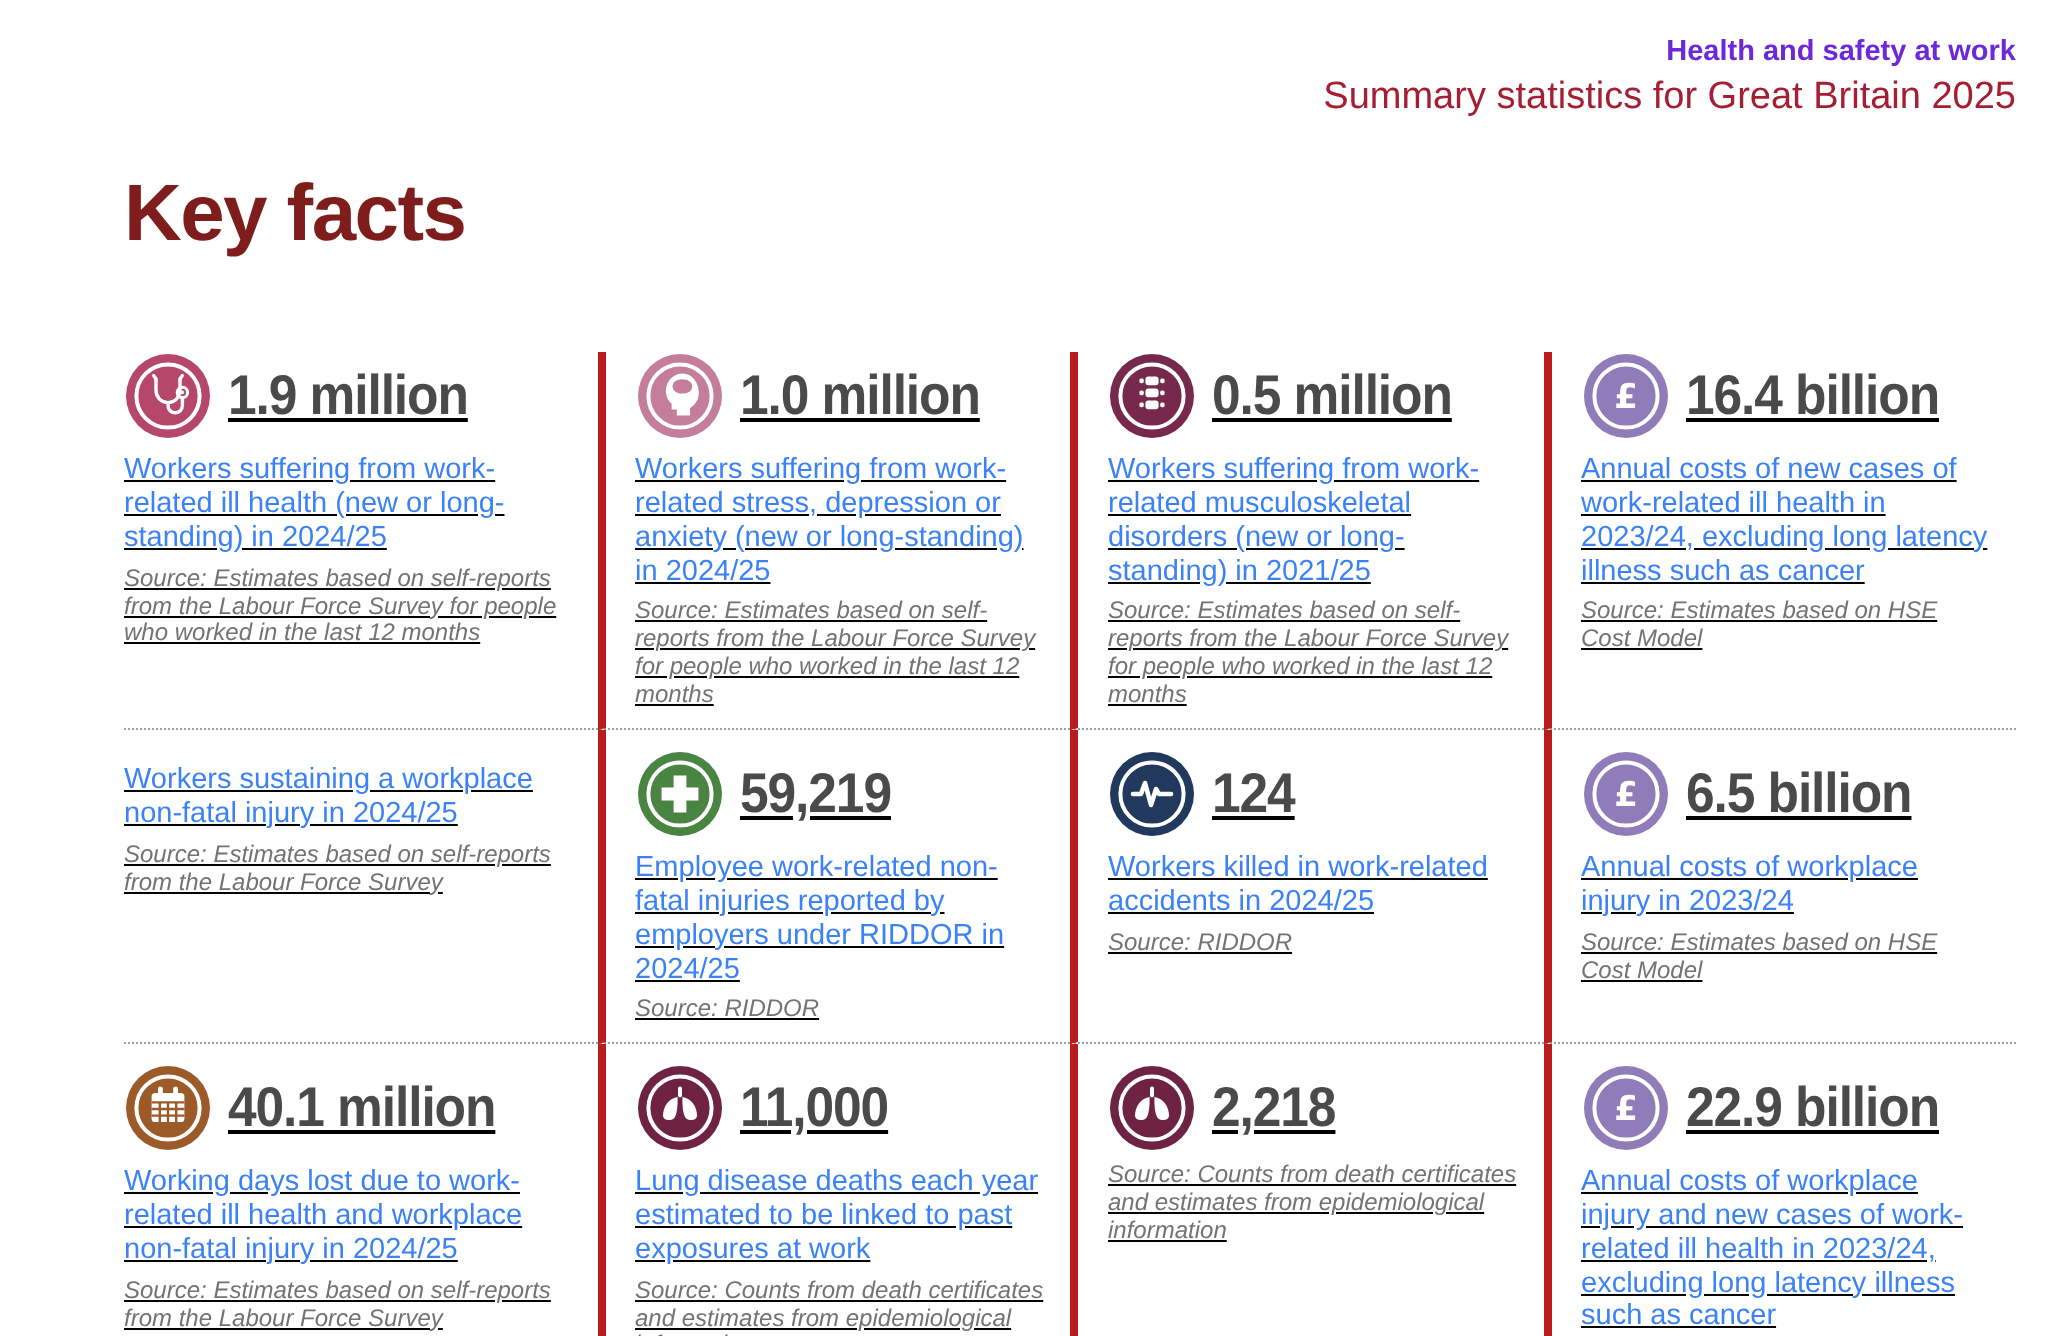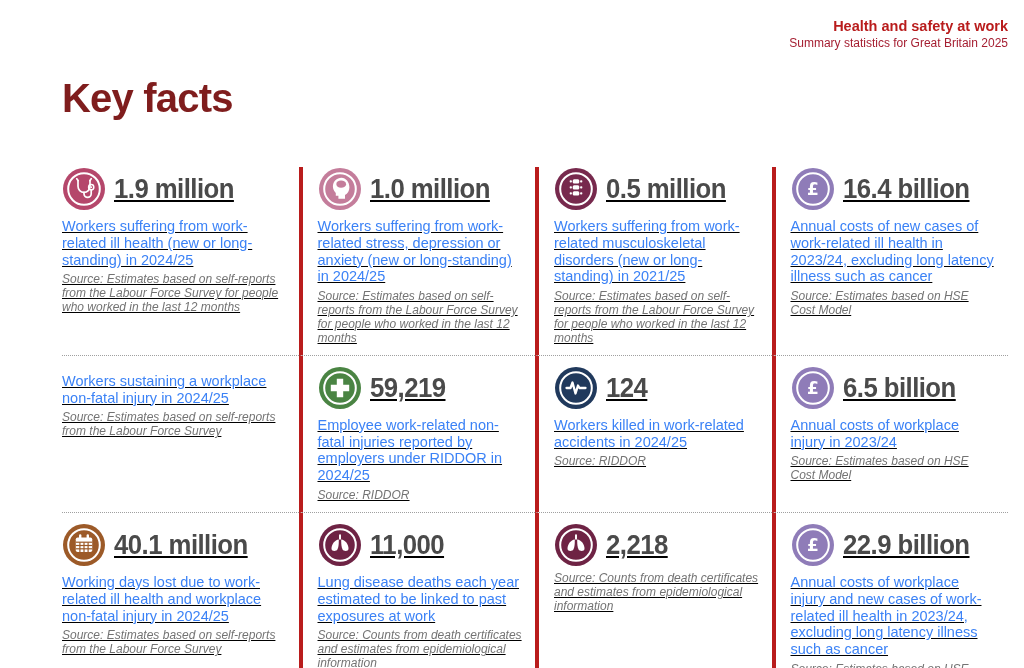--- a/index.html
+++ b/index.html
@@ -1,21 +1,21 @@
 <!DOCTYPE html>
 <html><head>
 <meta charset="utf-8">
 <style>
   * { box-sizing: border-box; }
   body { margin:0; background:#ffffff; font-family:"Liberation Sans", sans-serif; }
   .page { width:1024px; height:668px; background:#fff; overflow:hidden; position:relative; }
 
   .report-header { text-align:right; padding:17px 16px 0 0; }
   .rh-title { font-weight:700; font-size:14.5px; line-height:1.32; }
-  .rh-sub   { font-size:12px; line-height:1.32; }
+  .rh-sub   { font-size:19px; line-height:1.32; }
 
   .page-title { font-size:40px; font-weight:800; color:#7f1d1d; letter-spacing:-0.8px; margin:24px 0 0 62px; }
 
   .cards { display:grid; grid-template-columns:repeat(4,1fr); margin:46px 16px 0 62px; }
   .card  { border-bottom:1px dotted #a0a0a0; padding:10px 12px 9px 0;text-decoration:underline; }
   .card:not(:nth-child(4n+1)) { border-left:4px solid #b91c1c; padding-left:15px; }
   .card:nth-child(-n+4) { padding-top:0; }
 
   .card-head { display:flex; align-items:center; gap:8px; }
   .icon { width:44px; height:44px; flex:0 0 auto; }
@@ -23,21 +23,21 @@
            transform:scaleX(.92); transform-origin:left center; }
   .desc   { margin:7px 0 0; font-size:14.5px; line-height:1.16; color:#3b82f6; }
   .source { margin:5px 0 0; font-size:12px; font-style:italic; line-height:1.16; color:#737373; }
 </style>
 </head>
 <body>
 
 <div class="page">
 
   <div class="report-header">
-    <div class="rh-title" style="color:#b91c1c">Health and safety at work</div>
+    <div class="rh-title" style="color:#6d28d9">Health and safety at work</div>
     <div class="rh-sub" style="color:#a51e31">Summary statistics for Great Britain 2025</div>
   </div>
 
   <h1 class="page-title">Key facts</h1>
 
   <div class="cards">
 
     <div class="card">
       <div class="card-head">
         <svg class="icon" viewBox="0 0 44 44">

